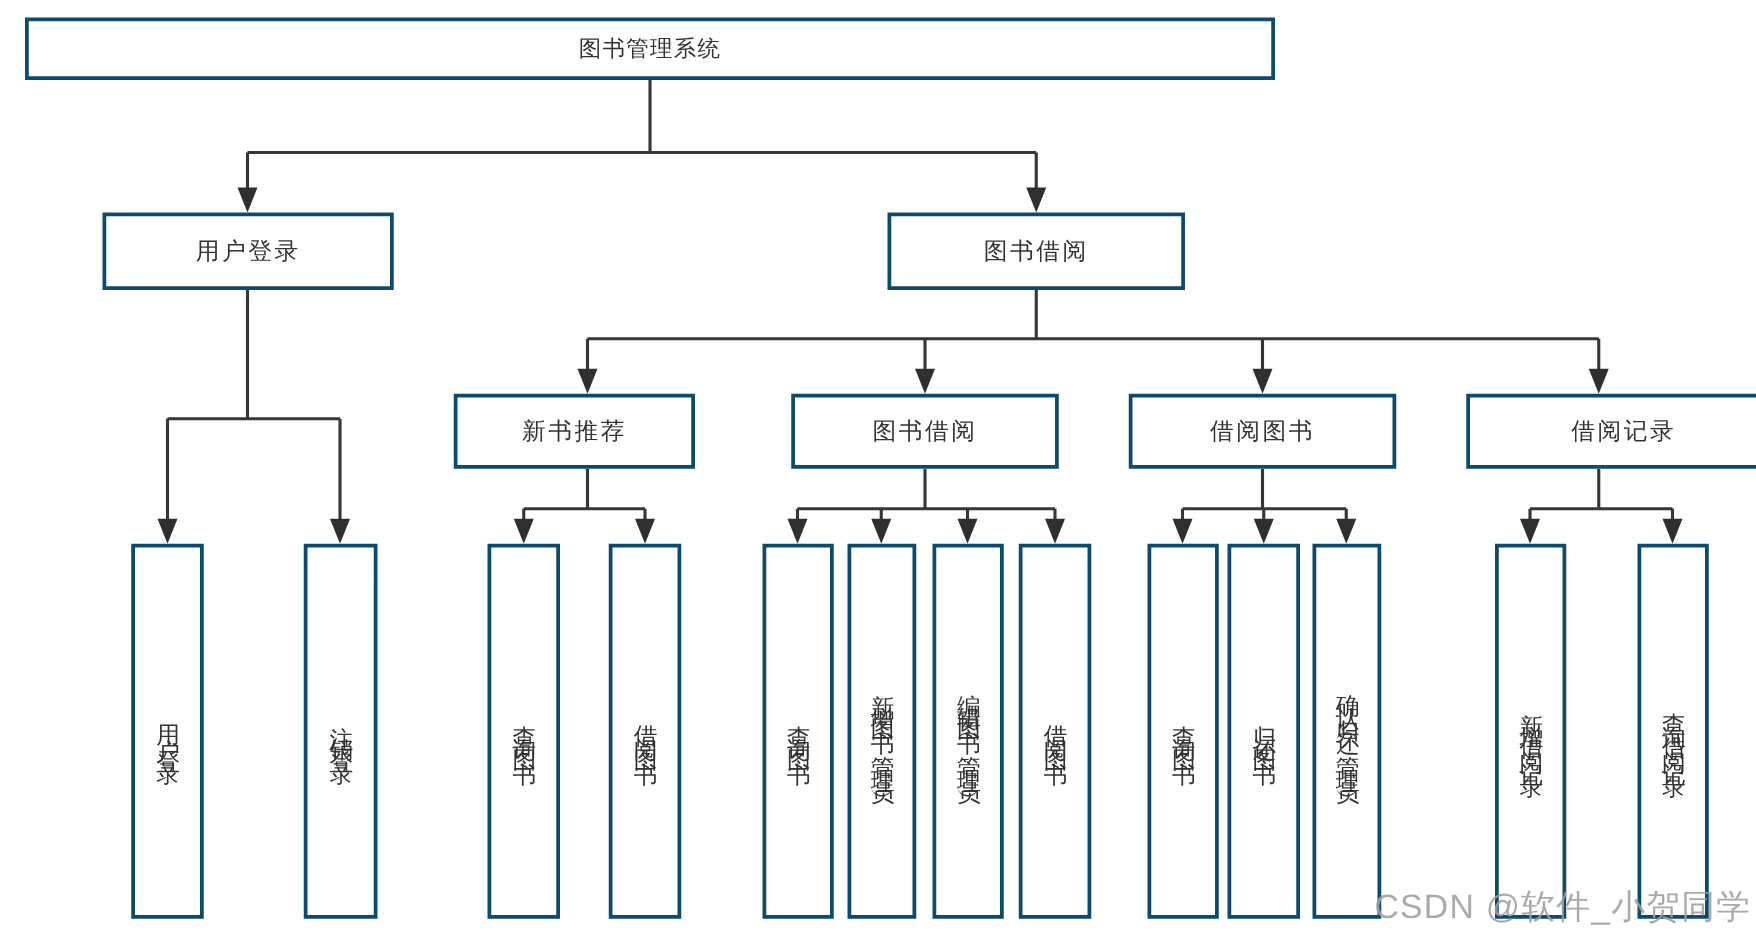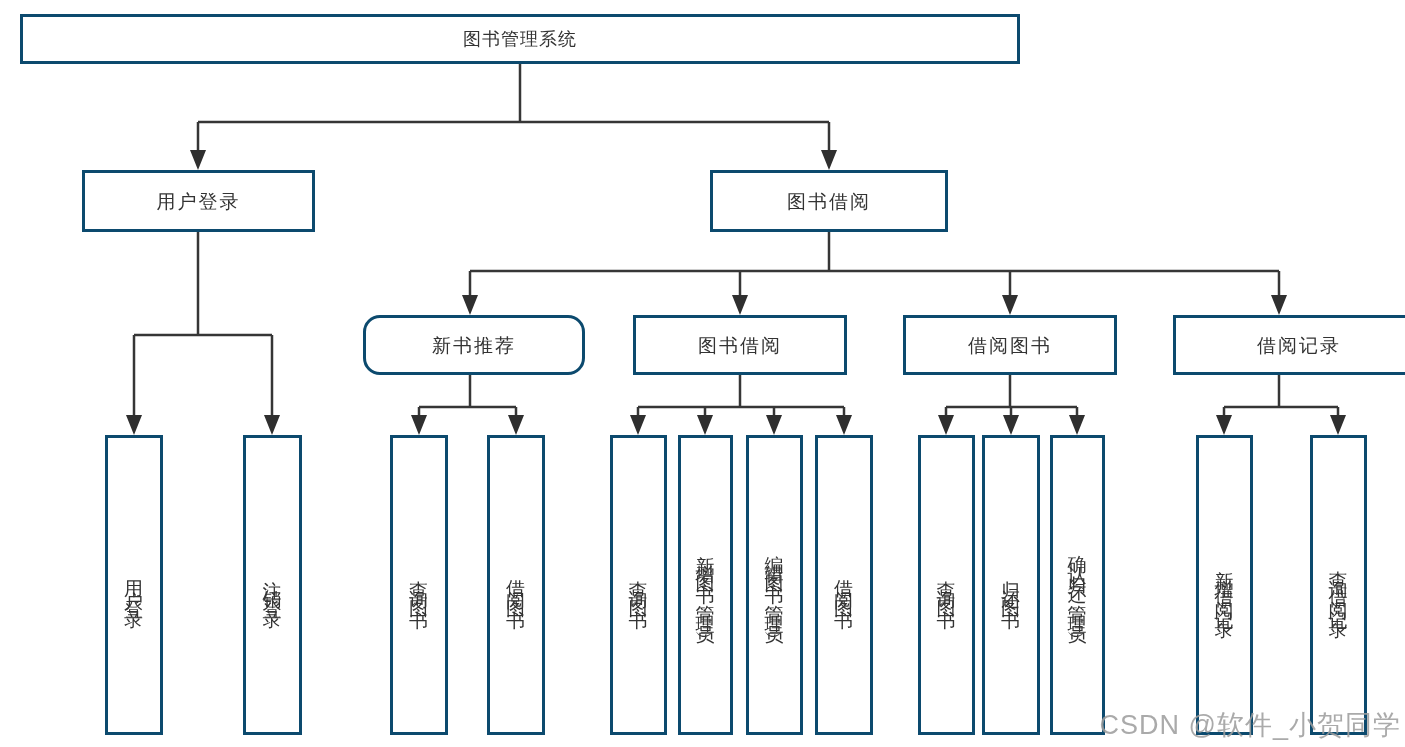--- a/index.html
+++ b/index.html
@@ -148,21 +148,21 @@
       <line x1="1338" y1="407" x2="1338" y2="417"></line>
       <polygon points="1330,415 1346,415 1338,435"></polygon>
     </g>
   </svg>
 
   <div class="node h root" style="left:20px; top:14px; width:1000px; height:50px;">图书管理系统</div>
 
   <div class="node h" style="left:82px; top:170px; width:233px; height:62px;">用户登录</div>
   <div class="node h" style="left:710px; top:170px; width:238px; height:62px;">图书借阅</div>
 
-  <div class="node h" style="left:363px; top:315px; width:222px; height:60px;border-radius:17px;">新书推荐</div>
+  <div class="node h" style="left:363px; top:315px; width:193px; height:60px;">新书推荐</div>
   <div class="node h" style="left:633px; top:315px; width:214px; height:60px;">图书借阅</div>
   <div class="node h" style="left:903px; top:315px; width:214px; height:60px;">借阅图书</div>
   <div class="node h" style="left:1173px; top:315px; width:252px; height:60px;">借阅记录</div>
 
   <div class="node v" style="left:105px; top:435px; width:58px; height:300px;">用户登录</div>
   <div class="node v" style="left:243px; top:435px; width:59px; height:300px;">注销登录</div>
 
   <div class="node v" style="left:390px; top:435px; width:58px; height:300px;">查询图书</div>
   <div class="node v" style="left:487px; top:435px; width:58px; height:300px;">借阅图书</div>
 

